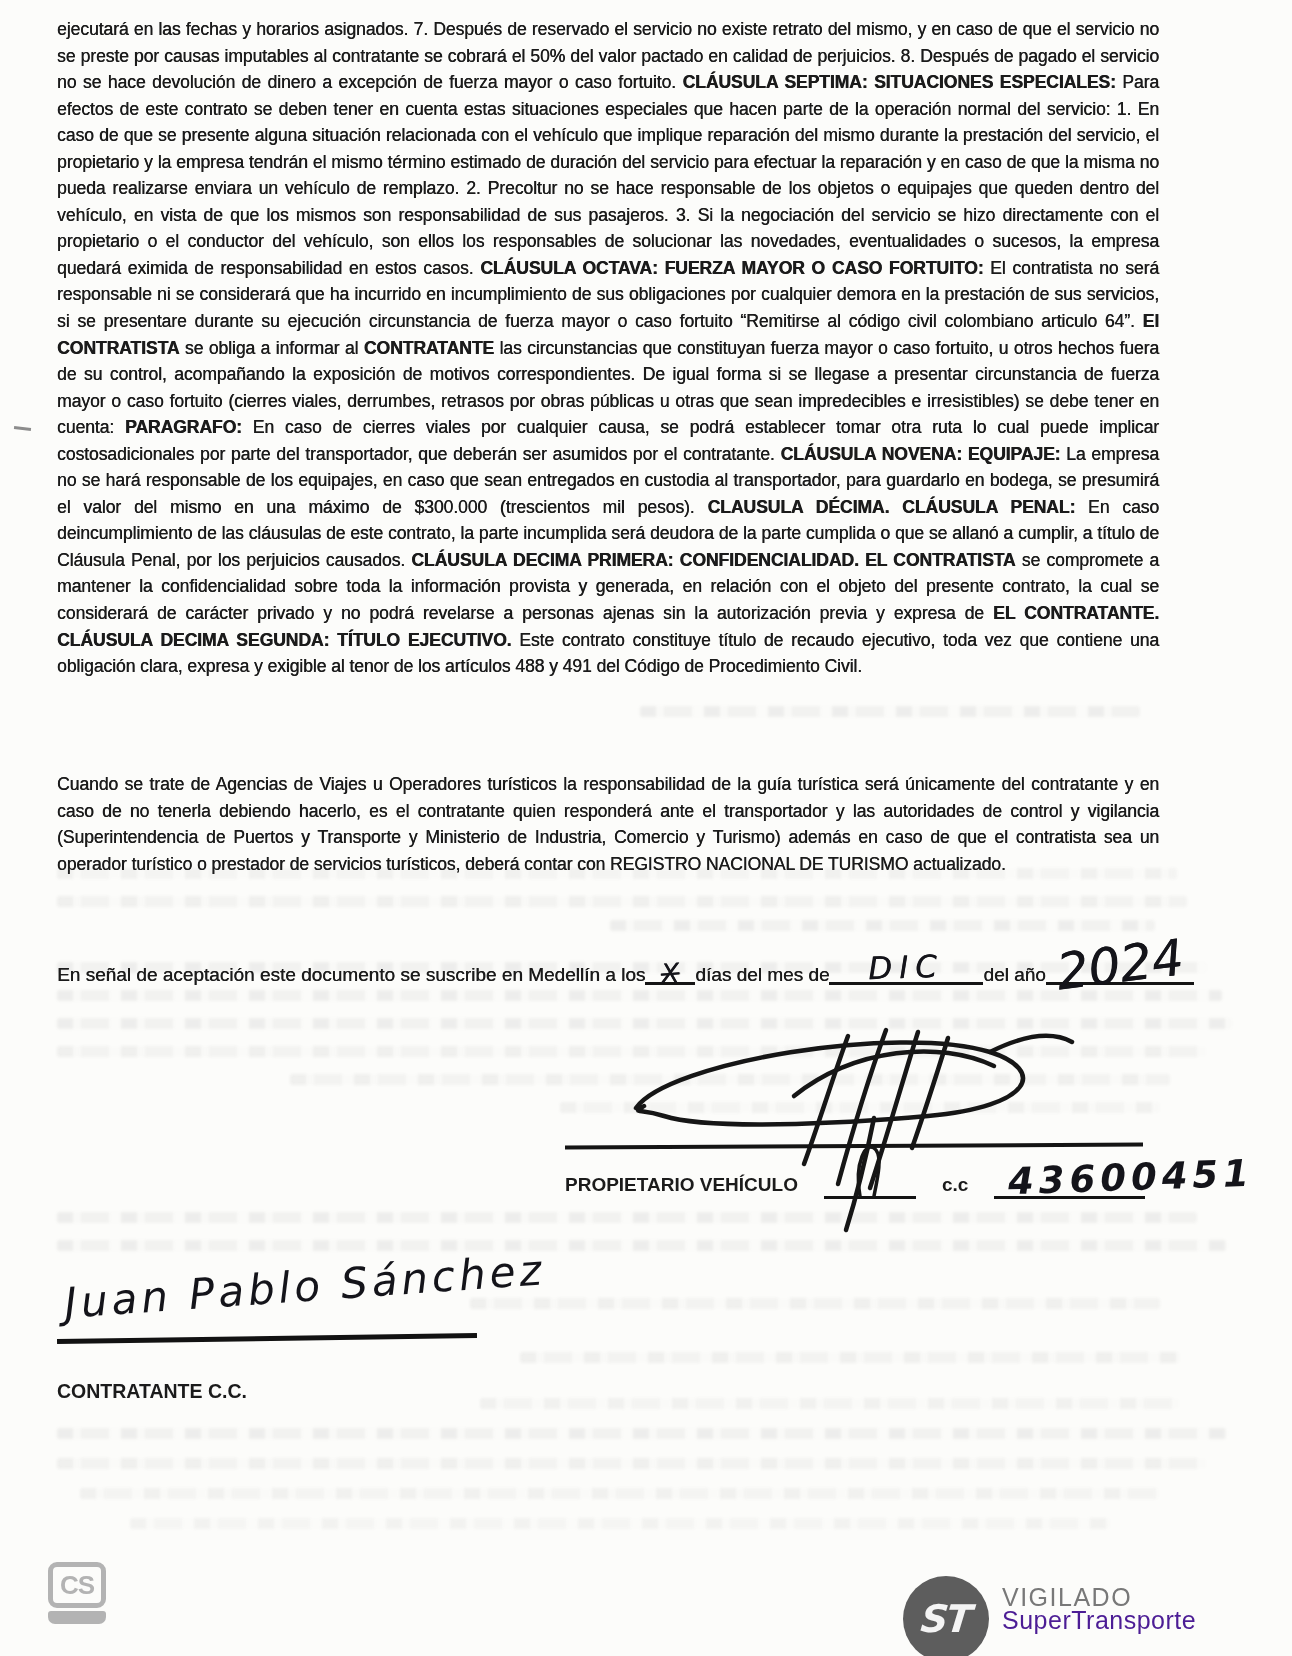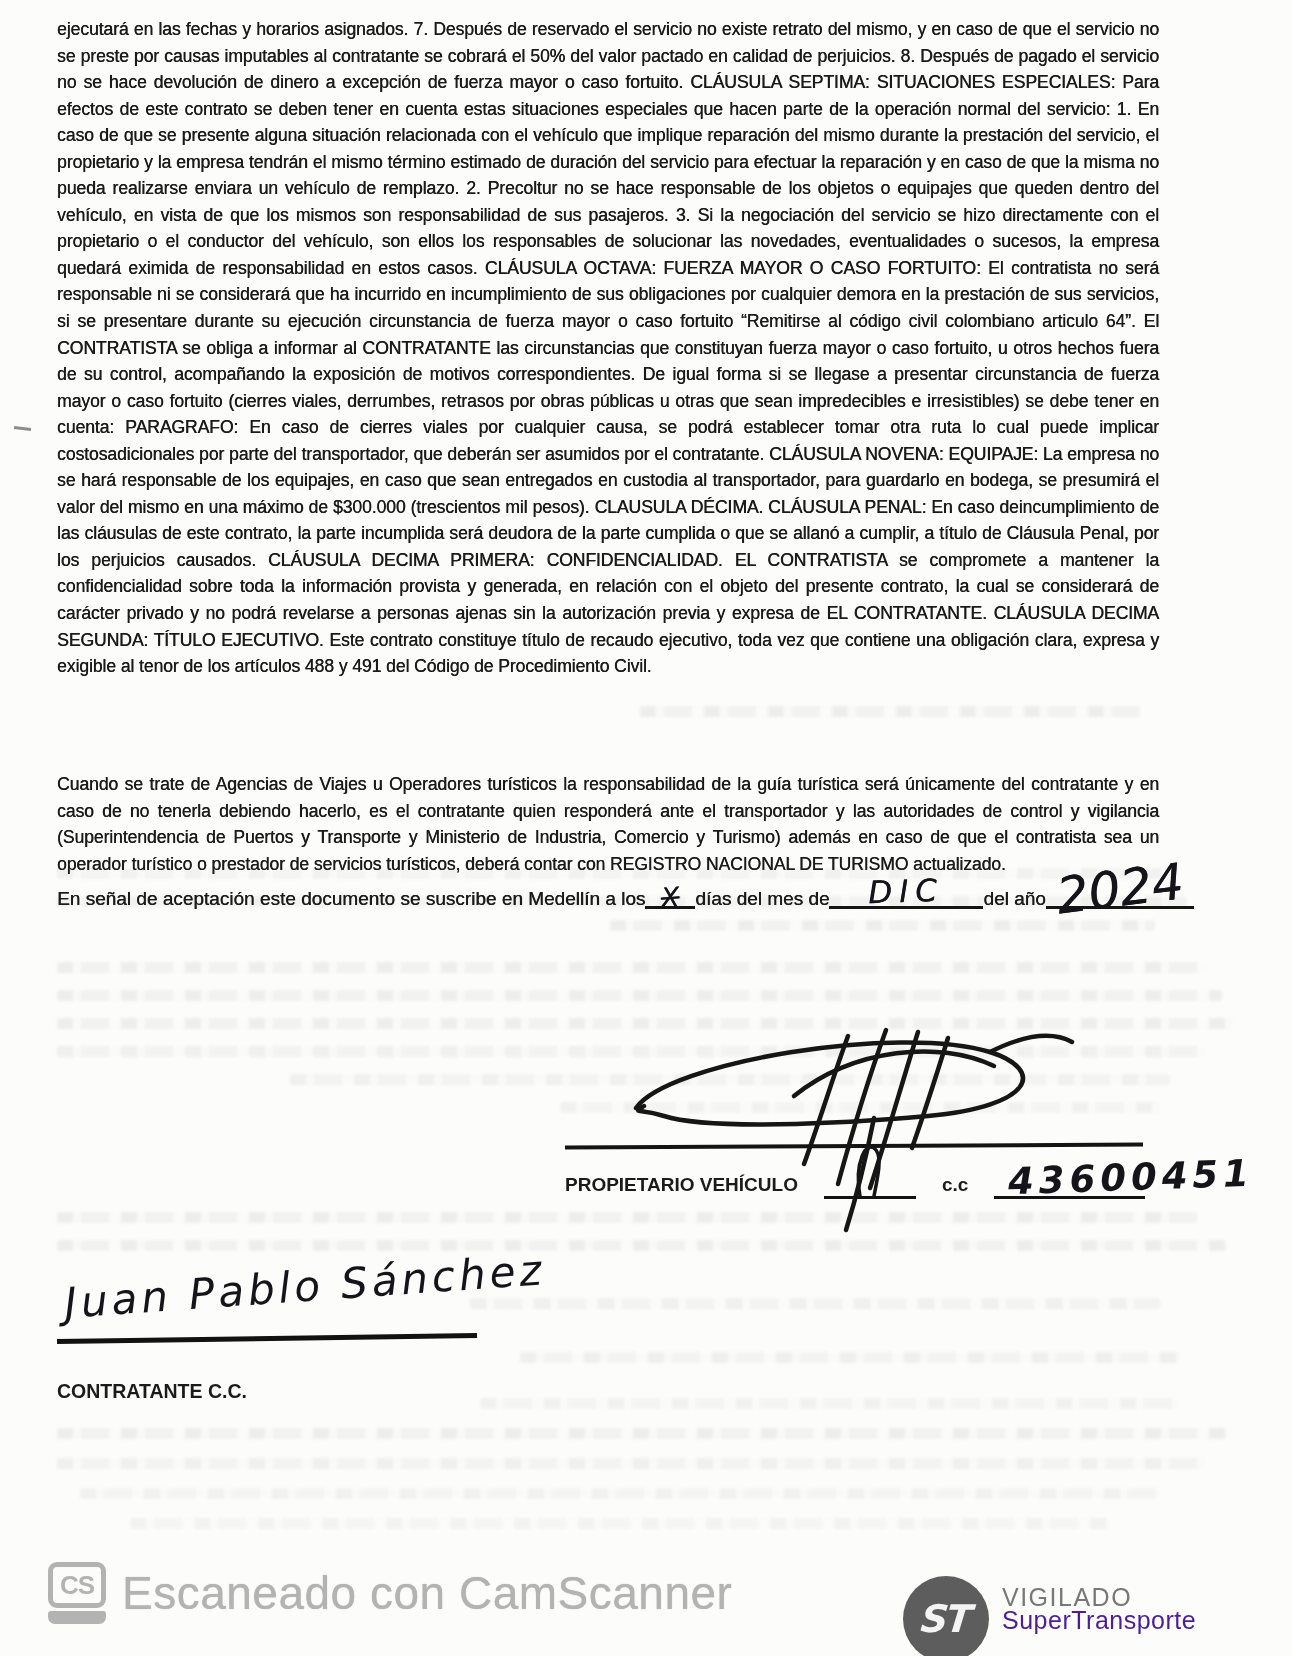--- a/index.html
+++ b/index.html
@@ -15,25 +15,25 @@
   
   .body-text{
     position:absolute;left:57px;width:1102px;
     text-align:justify;
     font-size:17.6px;line-height:26.55px;
     text-shadow:0.35px 0 0 currentColor;
     letter-spacing:-0.1px;
   }
   #p1{top:16px;}
   #p2{top:728px;margin-top:43px;}
-  .body-text .b{font-weight:400;text-shadow:0.5px 0 0 currentColor;}
+  .body-text .b{font-weight:700;text-shadow:0.5px 0 0 currentColor;}
 
   
   .acceptance{
-    position:absolute;left:57px;top:884px;width:1180px;
+    position:absolute;left:57px;top:960px;width:1180px;
     font-size:19px;text-shadow:0.4px 0 0 currentColor;white-space:nowrap;
   }
   .blank{
     display:inline-block;position:relative;
     border-bottom:3.5px solid #151515;
     height:22px;vertical-align:-4px;
   }
   .blank .hand{position:absolute;left:50%;bottom:-4px;transform:translateX(-50%) rotate(-4deg);white-space:nowrap;}
   .blank.day{width:50px;}
   .blank.day .hand{font-size:27px;bottom:-7px;text-decoration:line-through;}
@@ -204,21 +204,20 @@
   <div class="contract-sign-line"></div>
 
   <div class="contratante-row">
     <span class="clabel">CONTRATANTE C.C.</span>
   </div>
 
   <div class="cs-badge">
     <div class="cs-box">CS</div>
     <div class="cs-bar"></div>
   </div>
-  <div class="cs-text">Escaneado con CamScanner</div>
 
   <div class="st-logo">
     <span class="st-text">ST</span>
   </div>
   <div class="vigilado">VIGILADO</div>
   <div class="supertransporte">SuperTransporte</div>
 
 </div>
 
 </body></html>

